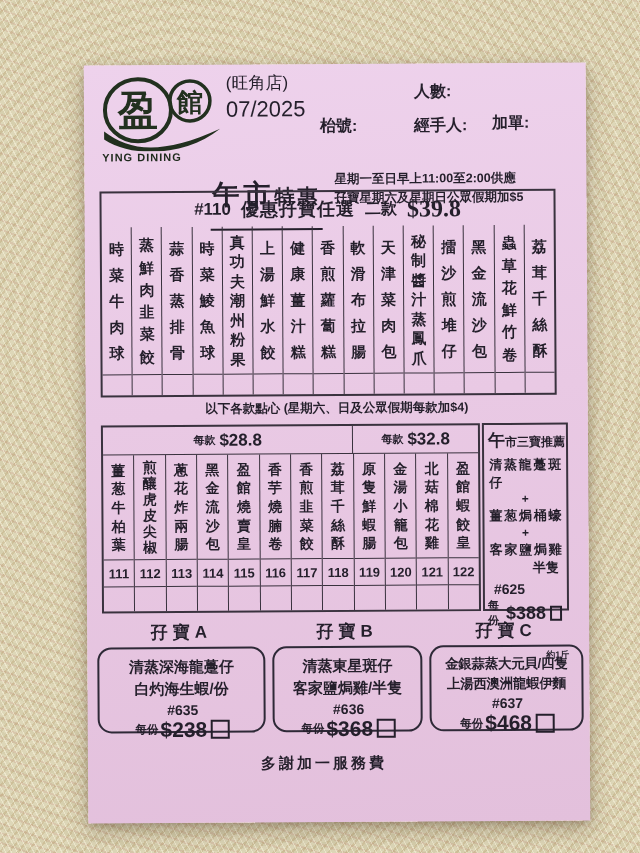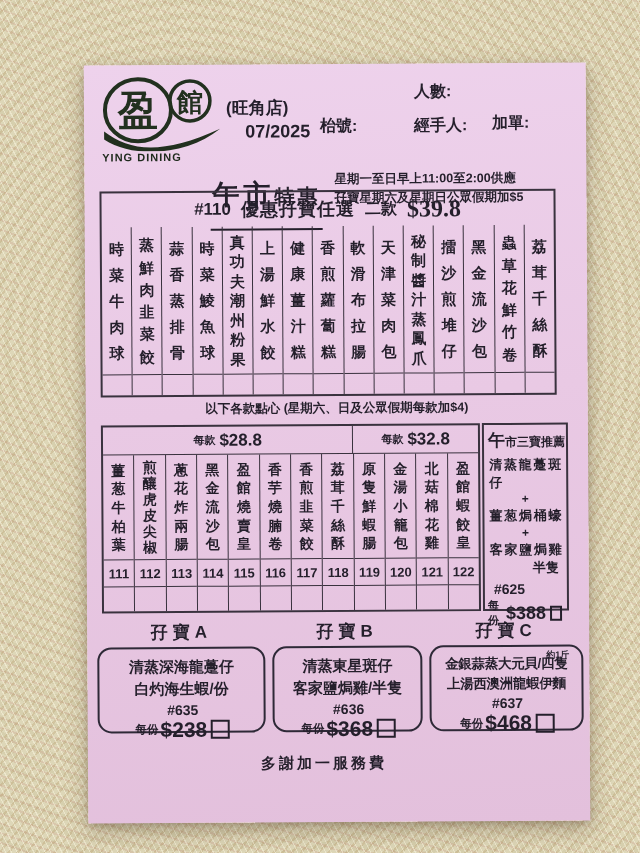--- a/index.html
+++ b/index.html
@@ -18,23 +18,23 @@
     position:absolute; left:86px; top:64px; width:502px; height:758px;
     background:linear-gradient(175deg,#eed2ec 0%, #e9c9e4 45%, #e3c0dc 100%);
     transform:rotate(-0.35deg);
     box-shadow:0 8px 22px rgba(90,70,50,.38), 0 2px 6px rgba(90,70,50,.25);
     color:#241f2b;
   }
   .abs{ position:absolute; }
   
   .logo{ left:16px; top:10px; width:122px; height:92px; }
   .logo-en{ font-size:11px; font-weight:800; letter-spacing:1px; color:#1f2a1d; margin-top:-4px; margin-left:2px;}
-  .branch{ left:142px; top:32px; font-weight:700; }
+  .branch{ left:142px; top:7px; font-weight:400; }
   .branch-name{ font-size:17px; }
-  .branch-date{ font-size:18px; margin-top:2px;margin-left:19px; }
+  .branch-date{ font-size:22px; margin-top:2px; }
   .fld{ font-size:16px; font-weight:800; }
   .f-pax{ left:330px; top:18px; }
   .f-table{ left:236px; top:52px; }
   .f-handler{ left:330px; top:52px; }
   .f-add{ left:408px; top:50px; }
   .lunch-title{ left:126px; top:112px; border-bottom:2.5px solid #241f2b; padding:0 2px 16px 2px; white-space:nowrap;}
   .lt-big{ font-size:27px; font-weight:800; letter-spacing:4px; }
   .lt-small{ font-size:20px; font-weight:800; letter-spacing:3px; }
   .hnote{ left:250px; top:106px; width:224px; font-size:12.5px; font-weight:800; line-height:1.55; }
   

